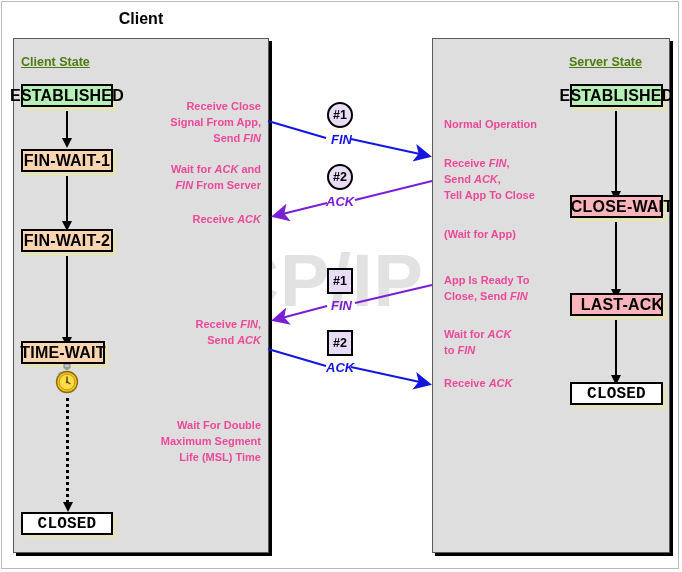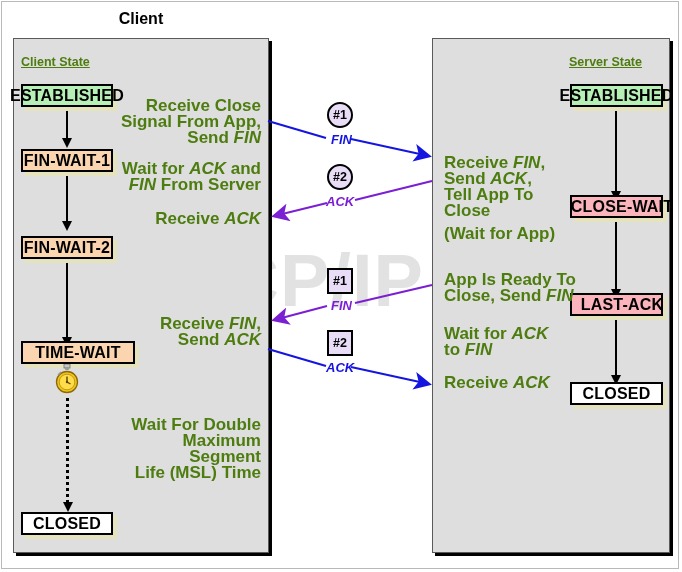--- a/index.html
+++ b/index.html
@@ -86,21 +86,21 @@
     font-weight: bold;
     color: #000;
     letter-spacing: 0.2px;
     z-index: 6;
     box-shadow: 4px 4px 0 0 #e4e3bd;
     white-space: nowrap;
   }
   .st-established { background: #b6f0b6; }
   .st-wait        { background: #fbd5b0; }
   .st-pink        { background: #fbb4bb; padding-left: 11px; }
-  .st-closed      { background: #ffffff; }
+  .st-closed      { background: #ffffff; font-family: Liberation Mono, monospace; }
 
   
   .v-arrow {
     position: absolute;
     width: 2px;
     background: #000;
     z-index: 5;
   }
   .v-arrow::after {
     content: "";
@@ -114,23 +114,23 @@
   .v-arrow.dotted {
     width: 0;
     background: none;
     border-left: 3px dotted #000;
   }
   .v-arrow.dotted::after { left: -6px; }
 
   
   .desc {
     position: absolute;
-    font-size: 17px;
-    font-weight: bold;
-    color: #4d7c0f;
+    font-size: 11px;
+    font-weight: bold;
+    color: #ec4899;
     line-height: 16px;
     z-index: 6;
     white-space: pre-line;
   }
   .desc.right { text-align: right; }
   .desc.left  { text-align: left; }
   .desc i { font-style: italic; }
 
   
   #msg-layer {
@@ -191,24 +191,24 @@
 
   <div class="panel-heading" id="client-state-heading">Client State</div>
   <div class="panel-heading" id="server-state-heading">Server State</div>
 
   <div class="state-box st-established" style="left:21px; top:84px; width:92px;">ESTABLISHED</div>
   <div class="v-arrow" style="left:66px; top:110px; height:29px;"></div>
 
   <div class="state-box st-wait" style="left:21px; top:149px; width:92px;">FIN-WAIT-1</div>
   <div class="v-arrow" style="left:66px; top:175px; height:47px;"></div>
 
-  <div class="state-box st-wait" style="left:21px; top:236px; width:92px;">FIN-WAIT-2</div>
+  <div class="state-box st-wait" style="left:21px; top:229px; width:92px;">FIN-WAIT-2</div>
   <div class="v-arrow" style="left:66px; top:248px; height:90px;"></div>
 
-  <div class="state-box st-wait" style="left:21px; top:341px; width:114px;">TIME-WAIT</div>
+  <div class="state-box st-wait" style="left:21px; top:341px; width:84px;">TIME-WAIT</div>
 
   <div class="timer-icon" style="left:54px; top:364px;">
     <svg width="26" height="30" viewBox="0 0 26 30">
       <rect x="10" y="0" width="6" height="4" fill="#c8c8c8" stroke="#6e6e6e" stroke-width="0.8"></rect>
       <rect x="11.2" y="3" width="3.6" height="3" fill="#9a9a9a"></rect>
       <circle cx="13" cy="18" r="10.5" fill="#f2c31a" stroke="#8a6a08" stroke-width="1.3"></circle>
       <circle cx="13" cy="18" r="7.8" fill="#ffdd4a" stroke="#b08c10" stroke-width="0.8"></circle>
       <line x1="13" y1="18" x2="13" y2="12.5" stroke="#5a4208" stroke-width="1.4"></line>
       <line x1="13" y1="18" x2="16.5" y2="20" stroke="#5a4208" stroke-width="1.2"></line>
       <circle cx="13" cy="18" r="1.2" fill="#5a4208"></circle>
@@ -235,20 +235,21 @@
   <div class="v-arrow" style="left:615px; top:110px; height:82px;"></div>
 
   <div class="state-box st-pink" style="left:570px; top:195px; width:93px;">CLOSE-WAIT</div>
   <div class="v-arrow" style="left:615px; top:221px; height:69px;"></div>
 
   <div class="state-box st-pink" style="left:570px; top:293px; width:93px;">LAST-ACK</div>
   <div class="v-arrow" style="left:615px; top:319px; height:57px;"></div>
 
   <div class="state-box st-closed" style="left:570px; top:382px; width:93px;">CLOSED</div>
 
+  <div class="desc left" style="left:444px; top:116px; width:130px;">Normal Operation</div>
 
   <div class="desc left" style="left:444px; top:155px; width:135px;">Receive <i>FIN</i>,<br>Send <i>ACK</i>,<br>Tell App To Close</div>
 
   <div class="desc left" style="left:444px; top:226px; width:135px;">(Wait for App)</div>
 
   <div class="desc left" style="left:444px; top:272px; width:135px;">App Is Ready To<br>Close, Send <i>FIN</i></div>
 
   <div class="desc left" style="left:444px; top:326px; width:135px;">Wait for <i>ACK</i><br>to <i>FIN</i></div>
 
   <div class="desc left" style="left:444px; top:375px; width:135px;">Receive <i>ACK</i></div>

